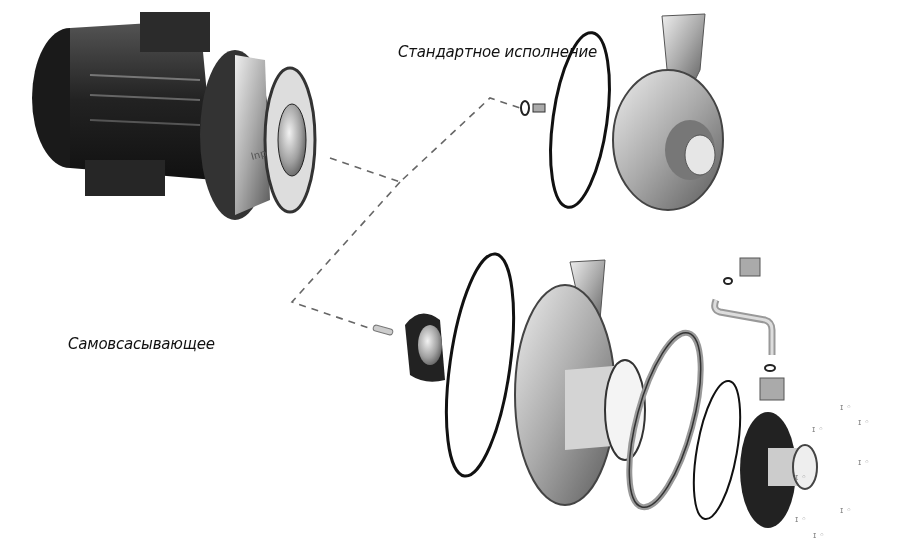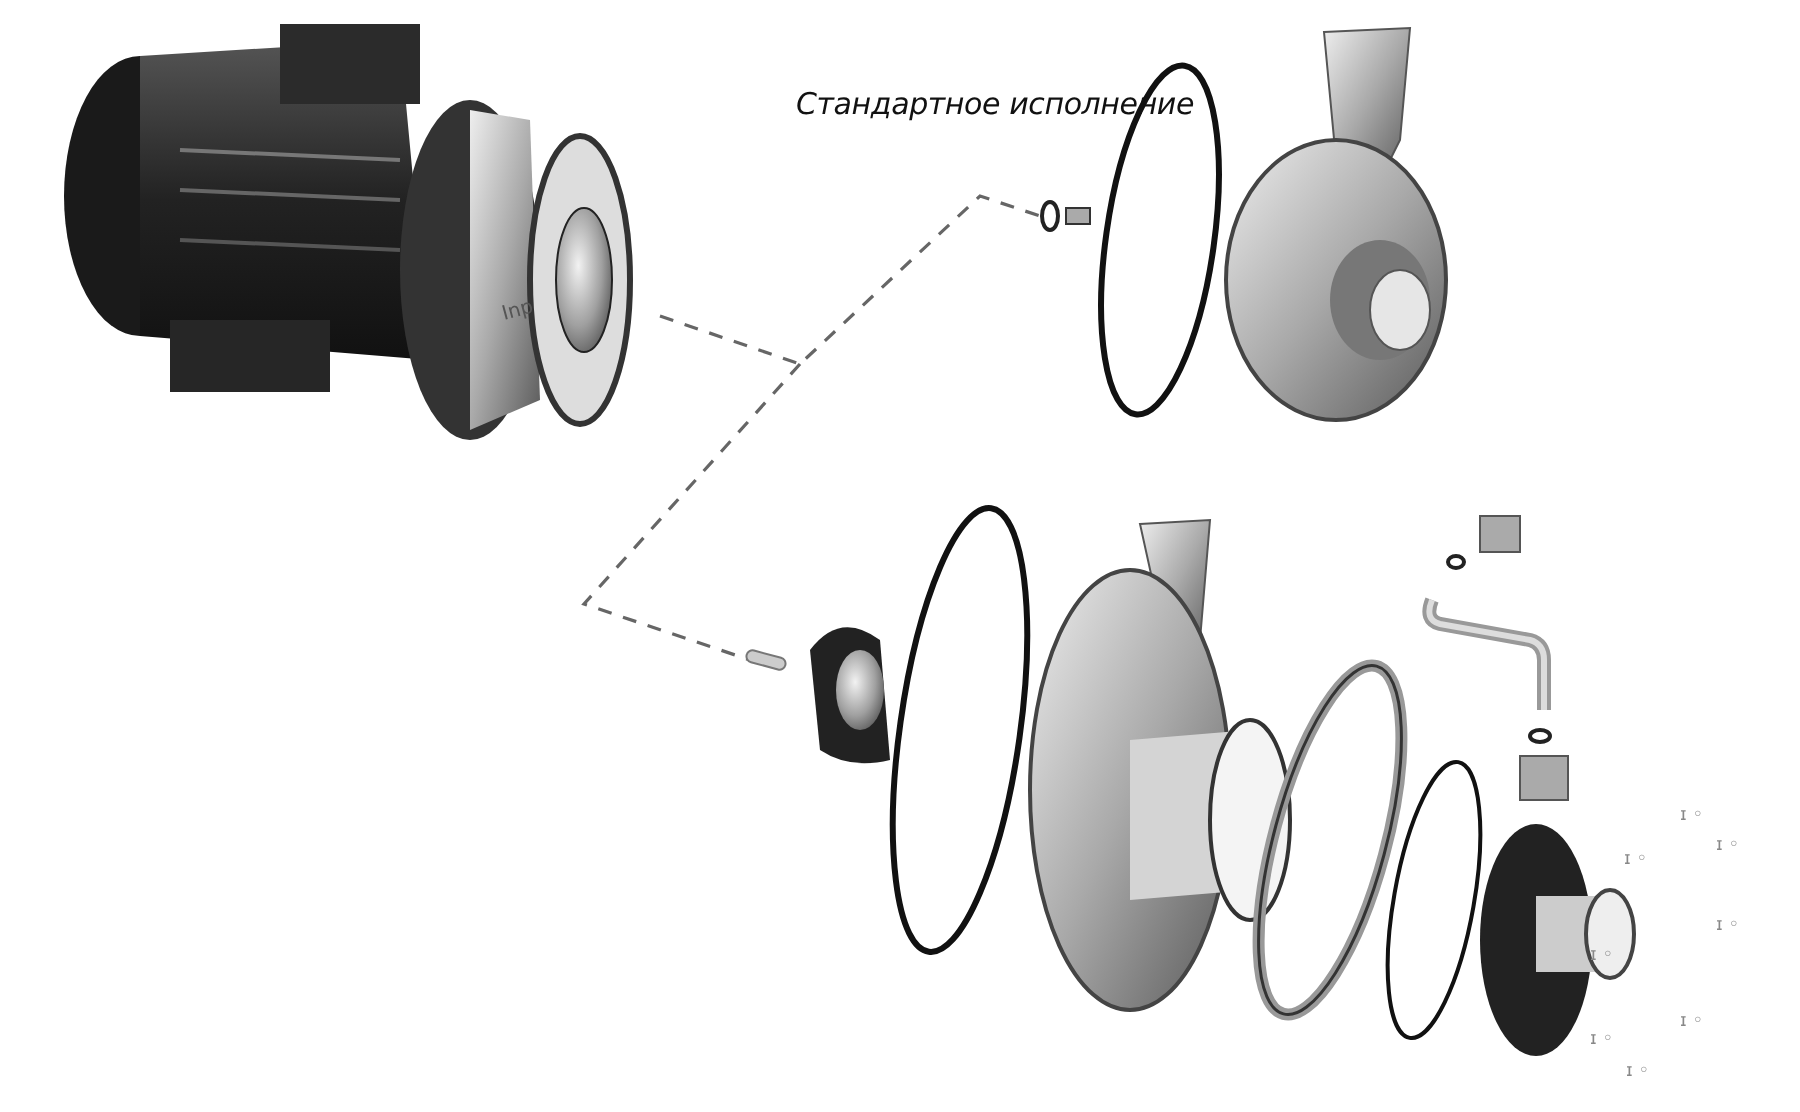--- a/index.html
+++ b/index.html
@@ -96,15 +96,16 @@
     <text x="858" y="465" font-size="9">ɪ ◦</text>
     <text x="795" y="480" font-size="9">ɪ ◦</text>
     <text x="840" y="513" font-size="9">ɪ ◦</text>
     <text x="795" y="522" font-size="9">ɪ ◦</text>
     <text x="813" y="538" font-size="9">ɪ ◦</text>
   </g>
 </svg>
 
 <div class="label label-standard">Стандартное исполнение</div>
 <div class="label label-self">
+  <div>Самовсасывающее</div>
 </div>
 
 </div>
 
 </body></html>

